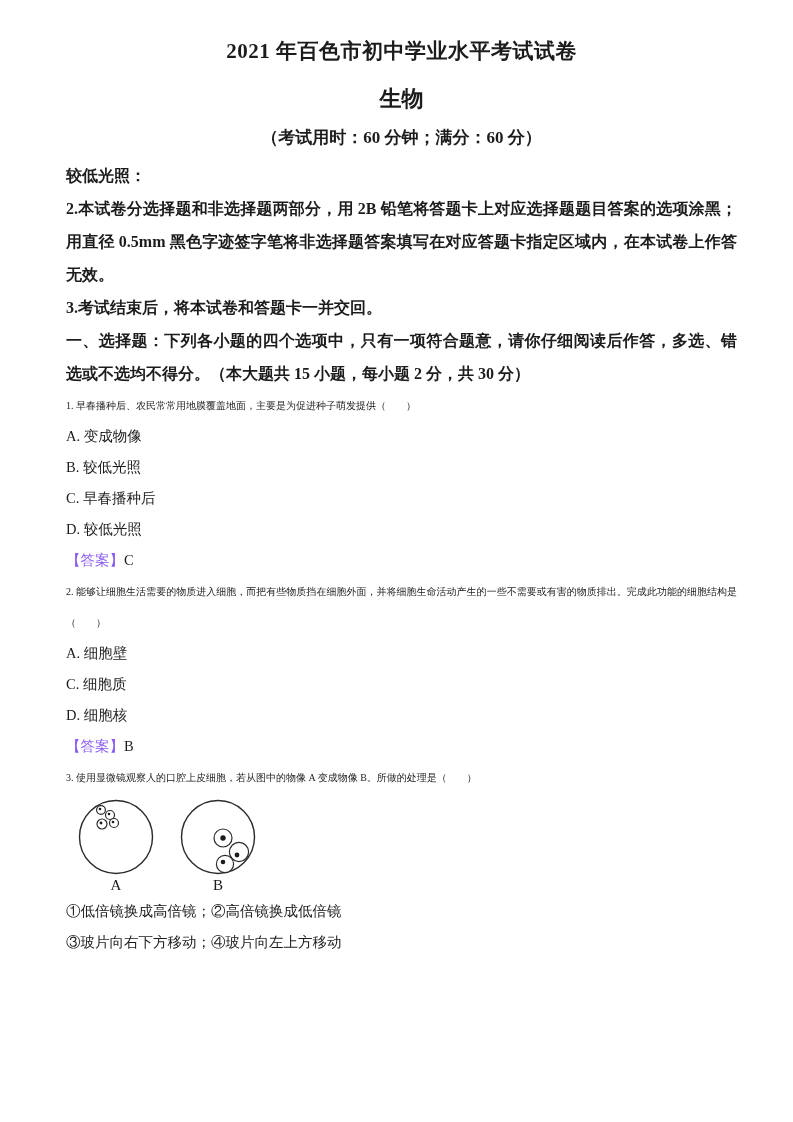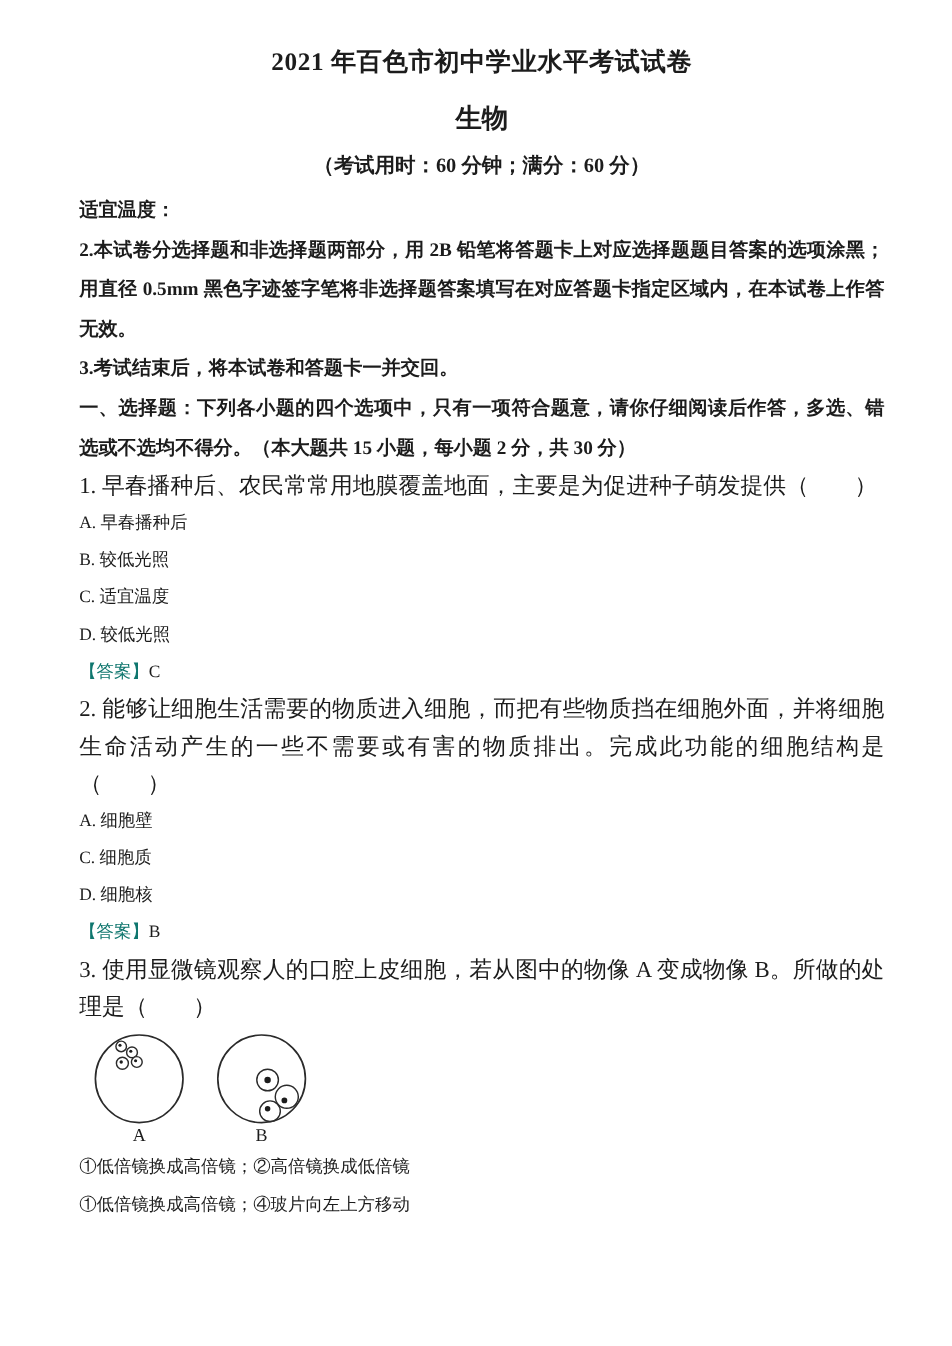--- a/index.html
+++ b/index.html
@@ -56,37 +56,37 @@
     text-align: justify;
   }
   .section-heading {
     font-size: 16px;
     font-weight: bold;
     margin: 0;
     line-height: 33px;
     text-align: justify;
   }
   .q-stem {
-    font-size: 19px;
+    font-size: 10px;
     margin: 0;
     line-height: 31px;
     text-align: justify;
   }
   .q-option {
     font-size: 14.5px;
     margin: 0;
     line-height: 31px;
   }
   .answer-line {
     font-size: 14.5px;
     margin: 0;
     line-height: 31px;
   }
   .answer-label {
-    color: #0f766e;
+    color: #8b5cf6;
   }
   .answer-value {
     color: #1c1c1c;
   }
   .figure-row {
     display: flex;
     align-items: flex-start;
     gap: 16px;
     margin: 5px 0 2px 7px;
   }
@@ -107,31 +107,31 @@
 </style>
 </head>
 <body>
 
 <div class="page">
 
   <h1 class="doc-title">2021 年百色市初中学业水平考试试卷</h1>
   <h2 class="doc-subject">生物</h2>
   <p class="exam-info">（考试用时：60 分钟；满分：60 分）</p>
 
-  <p class="notice-heading">适宜温度：</p>
+  <p class="notice-heading">较低光照：</p>
   <p class="notice-item">2.本试卷分选择题和非选择题两部分，用 2B 铅笔将答题卡上对应选择题题目答案的选项涂黑；用直径 0.5mm 黑色字迹签字笔将非选择题答案填写在对应答题卡指定区域内，在本试卷上作答无效。</p>
   <p class="notice-item">3.考试结束后，将本试卷和答题卡一并交回。</p>
 
   <p class="section-heading">一、选择题：下列各小题的四个选项中，只有一项符合题意，请你仔细阅读后作答，多选、错选或不选均不得分。（本大题共 15 小题，每小题 2 分，共 30 分）</p>
 
   <div>
     <p class="q-stem">1. 早春播种后、农民常常用地膜覆盖地面，主要是为促进种子萌发提供（　　）</p>
-    <p class="q-option">A. 早春播种后</p>
+    <p class="q-option">A. 变成物像</p>
     <p class="q-option">B. 较低光照</p>
-    <p class="q-option">C. 适宜温度</p>
+    <p class="q-option">C. 早春播种后</p>
     <p class="q-option">D. 较低光照</p>
     <p class="answer-line"><span class="answer-label">【答案】</span><span class="answer-value">C</span></p>
   </div>
 
   <div>
     <p class="q-stem">2. 能够让细胞生活需要的物质进入细胞，而把有些物质挡在细胞外面，并将细胞生命活动产生的一些不需要或有害的物质排出。完成此功能的细胞结构是（　　）</p>
     <p class="q-option">A. 细胞壁</p>
     <p class="q-option">C. 细胞质</p>
     <p class="q-option">D. 细胞核</p>
     <p class="answer-line"><span class="answer-label">【答案】</span><span class="answer-value">B</span></p>
@@ -163,16 +163,16 @@
           <circle cx="50" cy="66" r="8.6" fill="#ffffff" stroke="#2b2b2b" stroke-width="1.2"></circle>
           <circle cx="48" cy="40" r="2.7" fill="#1c1c1c"></circle>
           <circle cx="62" cy="57" r="2.4" fill="#1c1c1c"></circle>
           <circle cx="48" cy="64" r="2.3" fill="#1c1c1c"></circle>
         </svg>
         <div class="figure-label">B</div>
       </div>
     </div>
 
     <p class="q-option">①低倍镜换成高倍镜；②高倍镜换成低倍镜</p>
-    <p class="q-option">①低倍镜换成高倍镜；④玻片向左上方移动</p>
+    <p class="q-option">③玻片向右下方移动；④玻片向左上方移动</p>
   </div>
 
 </div>
 
 </body></html>

